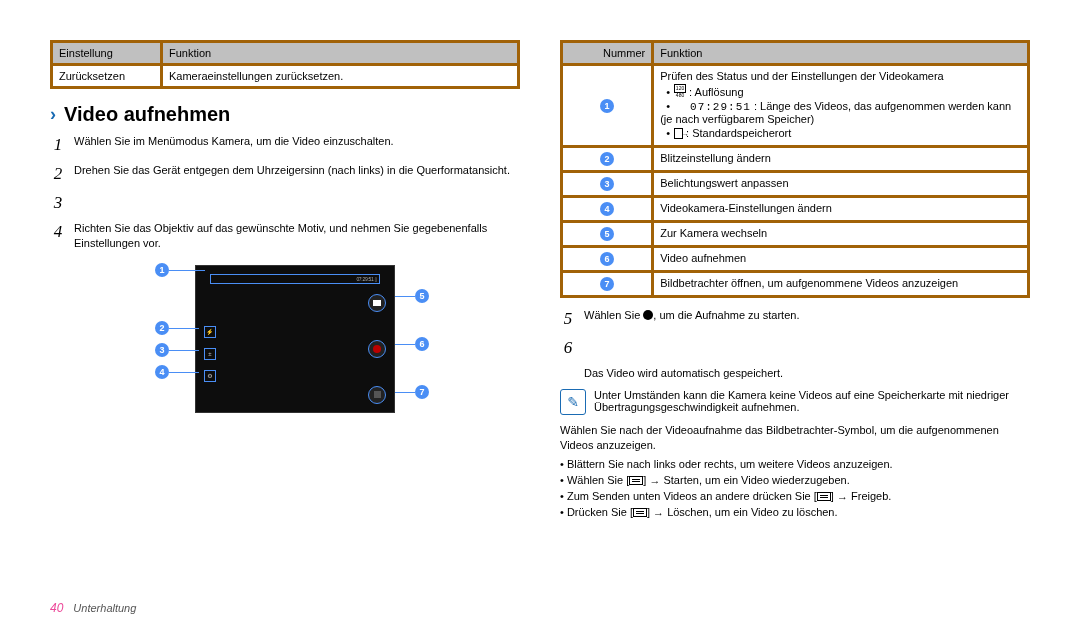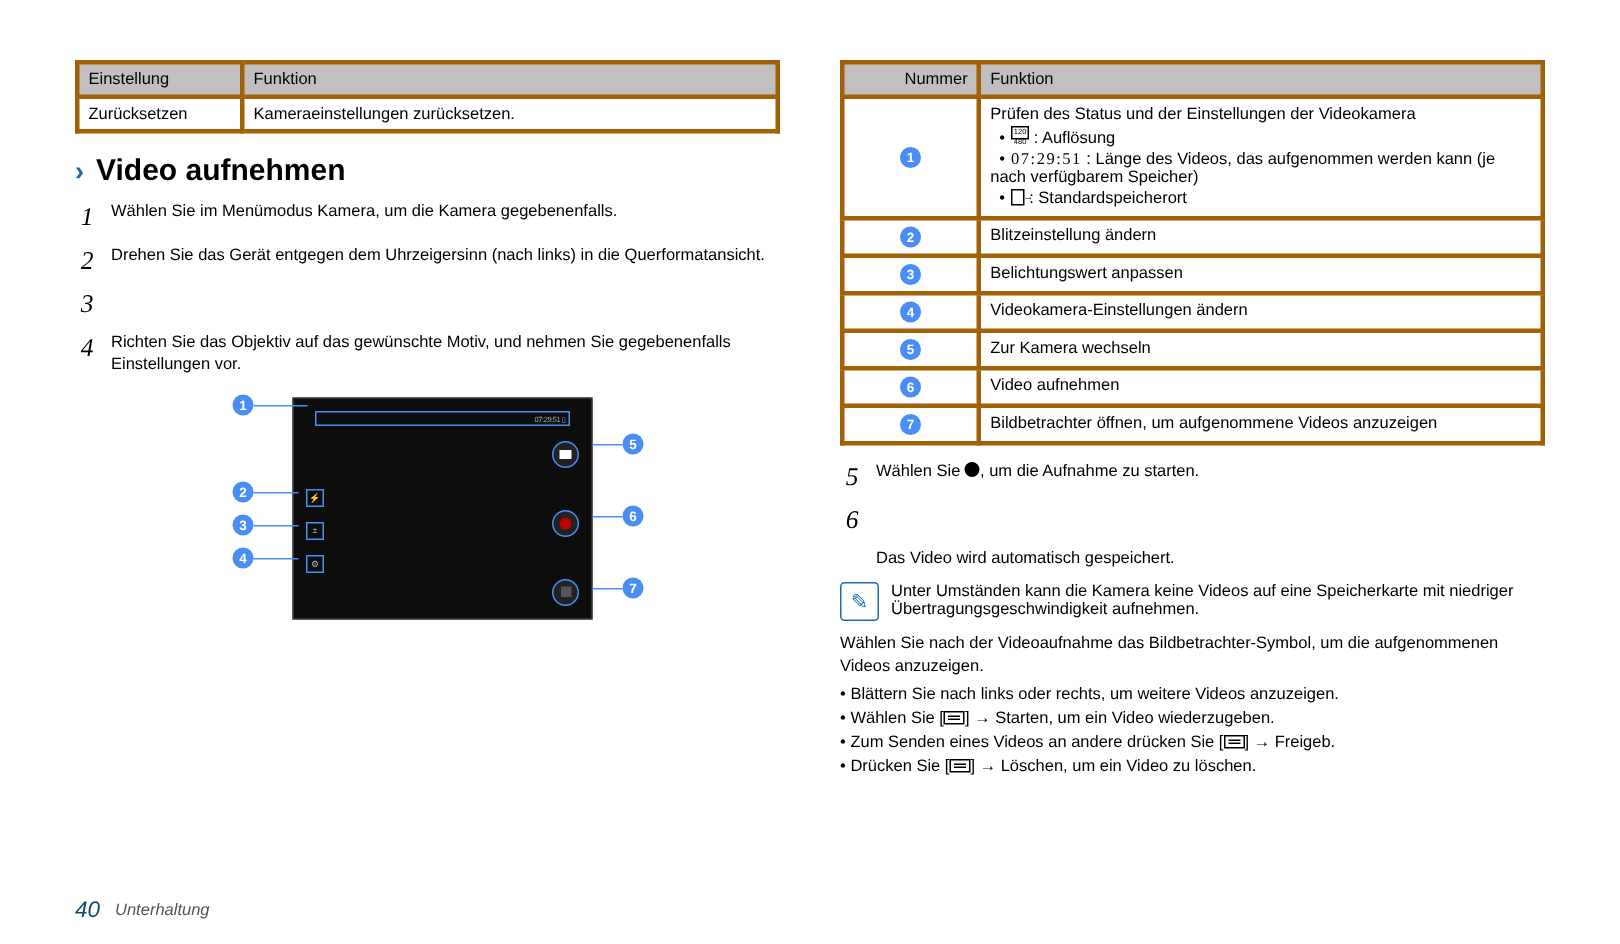--- a/index.html
+++ b/index.html
@@ -43,22 +43,22 @@
   .bullets li::before { content: "• "; }
   .menu-glyph { display:inline-block; width:14px; height:9px; border:1px solid #000; position:relative; vertical-align:-1px; }
   .menu-glyph::before, .menu-glyph::after { content:""; position:absolute; left:2px; right:2px; height:1px; background:#000; }
   .menu-glyph::before { top:2px; } .menu-glyph::after { bottom:2px; }
   .sd-glyph { display:inline-block; width:9px; height:11px; border:1px solid #000; position:relative; vertical-align:-2px; }
   .sd-glyph::after { content:"→"; position:absolute; font-size:7px; right:-7px; top:1px; }
   .res-glyph { display:inline-block; width:12px; height:9px; border:1px solid #000; font-size:5px; line-height:7px; text-align:center; vertical-align:-1px; }
   .cam-small { display:inline-block; width:12px; height:12px; border-radius:50%; background:#333; vertical-align:-3px; position:relative; }
   .cam-small::after{content:"";position:absolute;width:5px;height:4px;background:#fff;left:3px;top:4px;}
   .footer { position: absolute; bottom: 14px; left: 50px; display: flex; align-items: center; gap: 10px; font-style: italic; color: #555; }
-  .pagenum { font-style: italic; font-size: 15px; color: #0c4a6e; }
-  .mono { font-family: Liberation Serif, serif; letter-spacing: 1px; }
+  .pagenum { font-style: italic; font-size: 12px; color: #ec4899; }
+  .mono { font-family: Liberation Mono, monospace; letter-spacing: 1px; margin-left: 16px; }
   .b { font-weight: normal; }
   .para { margin: 6px 0; line-height: 1.35; }
 </style>
 </head>
 <body>
 
 <div class="page">
 
   <div class="col">
     <table>
@@ -75,21 +75,21 @@
       </table>
 
     <div class="section-title">
       <span class="chev">›</span>
       <span class="stitle">Video aufnehmen</span>
     </div>
 
     <ol class="steps">
       <li>
           <span class="stepnum">1</span>
-        <span><span>Wählen Sie im Menümodus </span><span class="b">Kamera</span><span>, um die Kamera gegebenenfalls.</span></span>
+        <span><span>Wählen Sie im Menümodus </span><span class="b">Kamera</span><span>, um die Video einzuschalten.</span></span>
         </li>
       <li>
           <span class="stepnum">2</span>
         <span>Drehen Sie das Gerät entgegen dem Uhrzeigersinn (nach links) in die Querformatansicht.</span>
         </li>
       <li>
           <span class="stepnum">3</span>
         </li>
       <li>
           <span class="stepnum">4</span>
@@ -191,21 +191,21 @@
     <div class="note">
       <div class="note-icon">✎</div>
       <div>Unter Umständen kann die Kamera keine Videos auf eine Speicherkarte mit niedriger Übertragungsgeschwindigkeit aufnehmen.</div>
     </div>
 
     <div class="para">Wählen Sie nach der Videoaufnahme das Bildbetrachter-Symbol, um die aufgenommenen Videos anzuzeigen.</div>
 
     <ul class="bullets">
       <li>Blättern Sie nach links oder rechts, um weitere Videos anzuzeigen.</li>
       <li><span>Wählen Sie [</span><span class="menu-glyph"></span><span>] → </span><span class="b">Starten</span><span>, um ein Video wiederzugeben.</span></li>
-      <li><span>Zum Senden eines Videos an andere drücken Sie [</span><span class="menu-glyph"></span><span>] → </span><span class="b">Freigeb.</span></li>
+      <li><span>Zum Senden unten Videos an andere drücken Sie [</span><span class="menu-glyph"></span><span>] → </span><span class="b">Freigeb.</span></li>
       <li><span>Drücken Sie [</span><span class="menu-glyph"></span><span>] → </span><span class="b">Löschen</span><span>, um ein Video zu löschen.</span></li>
     </ul>
   </div>
 </div>
 
 <div class="footer">
   <span class="pagenum">40</span>
   <span>Unterhaltung</span>
 </div>
 

